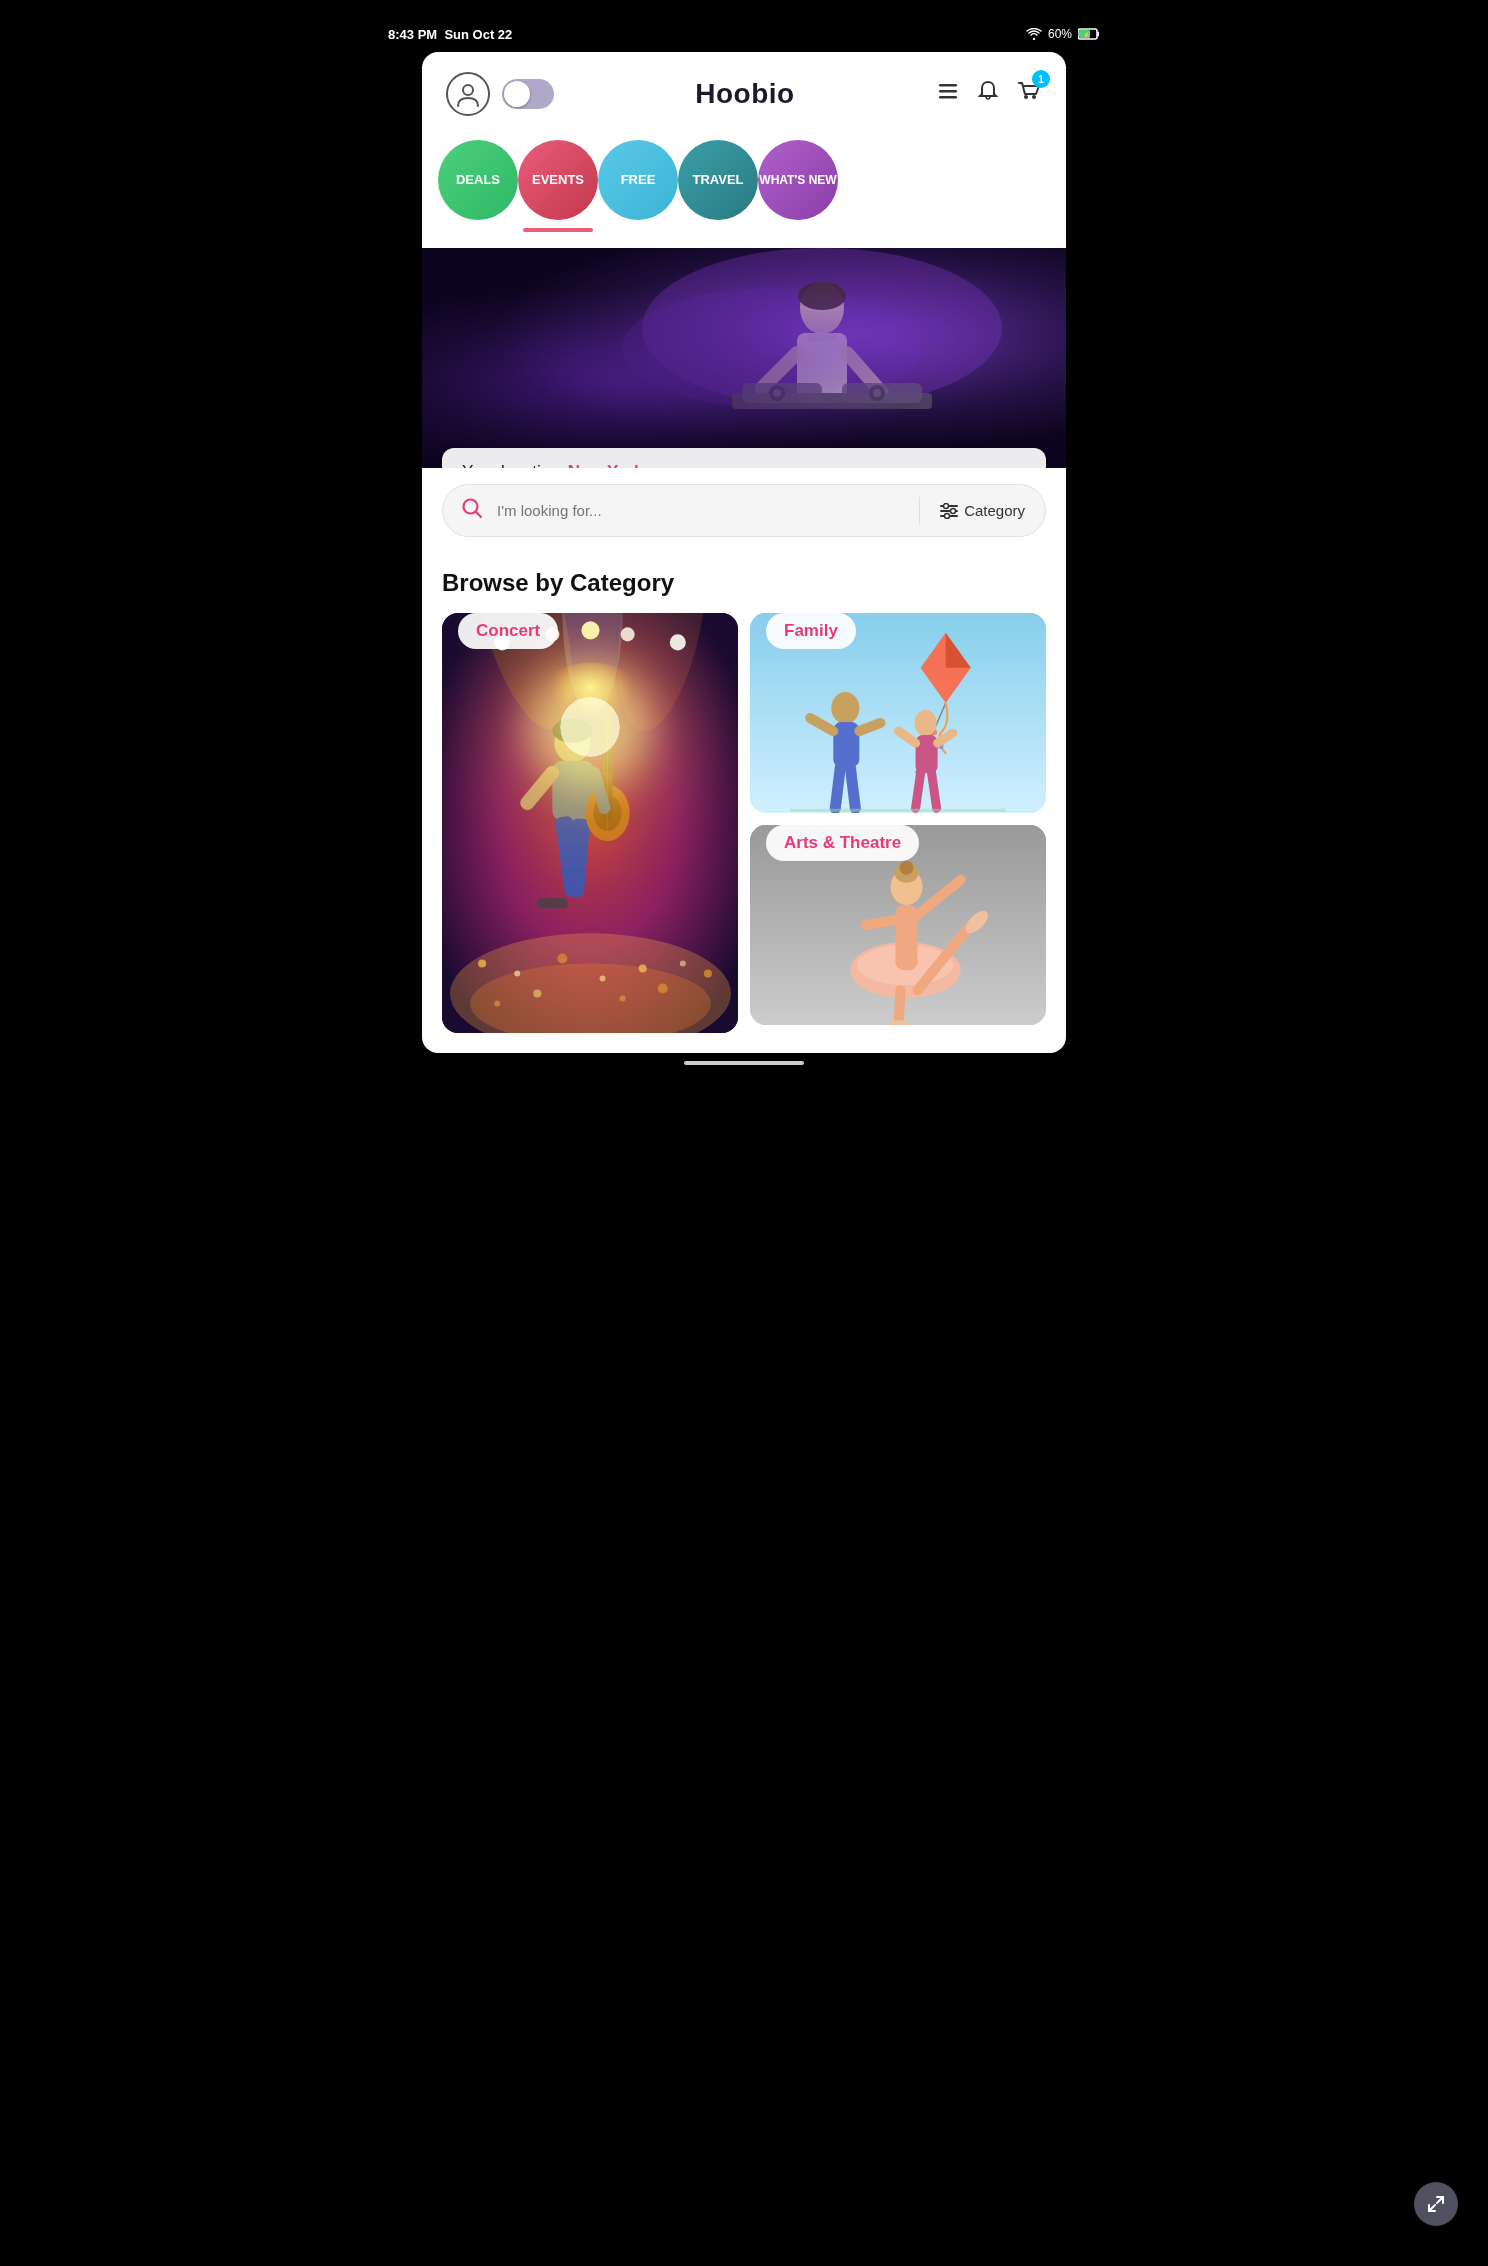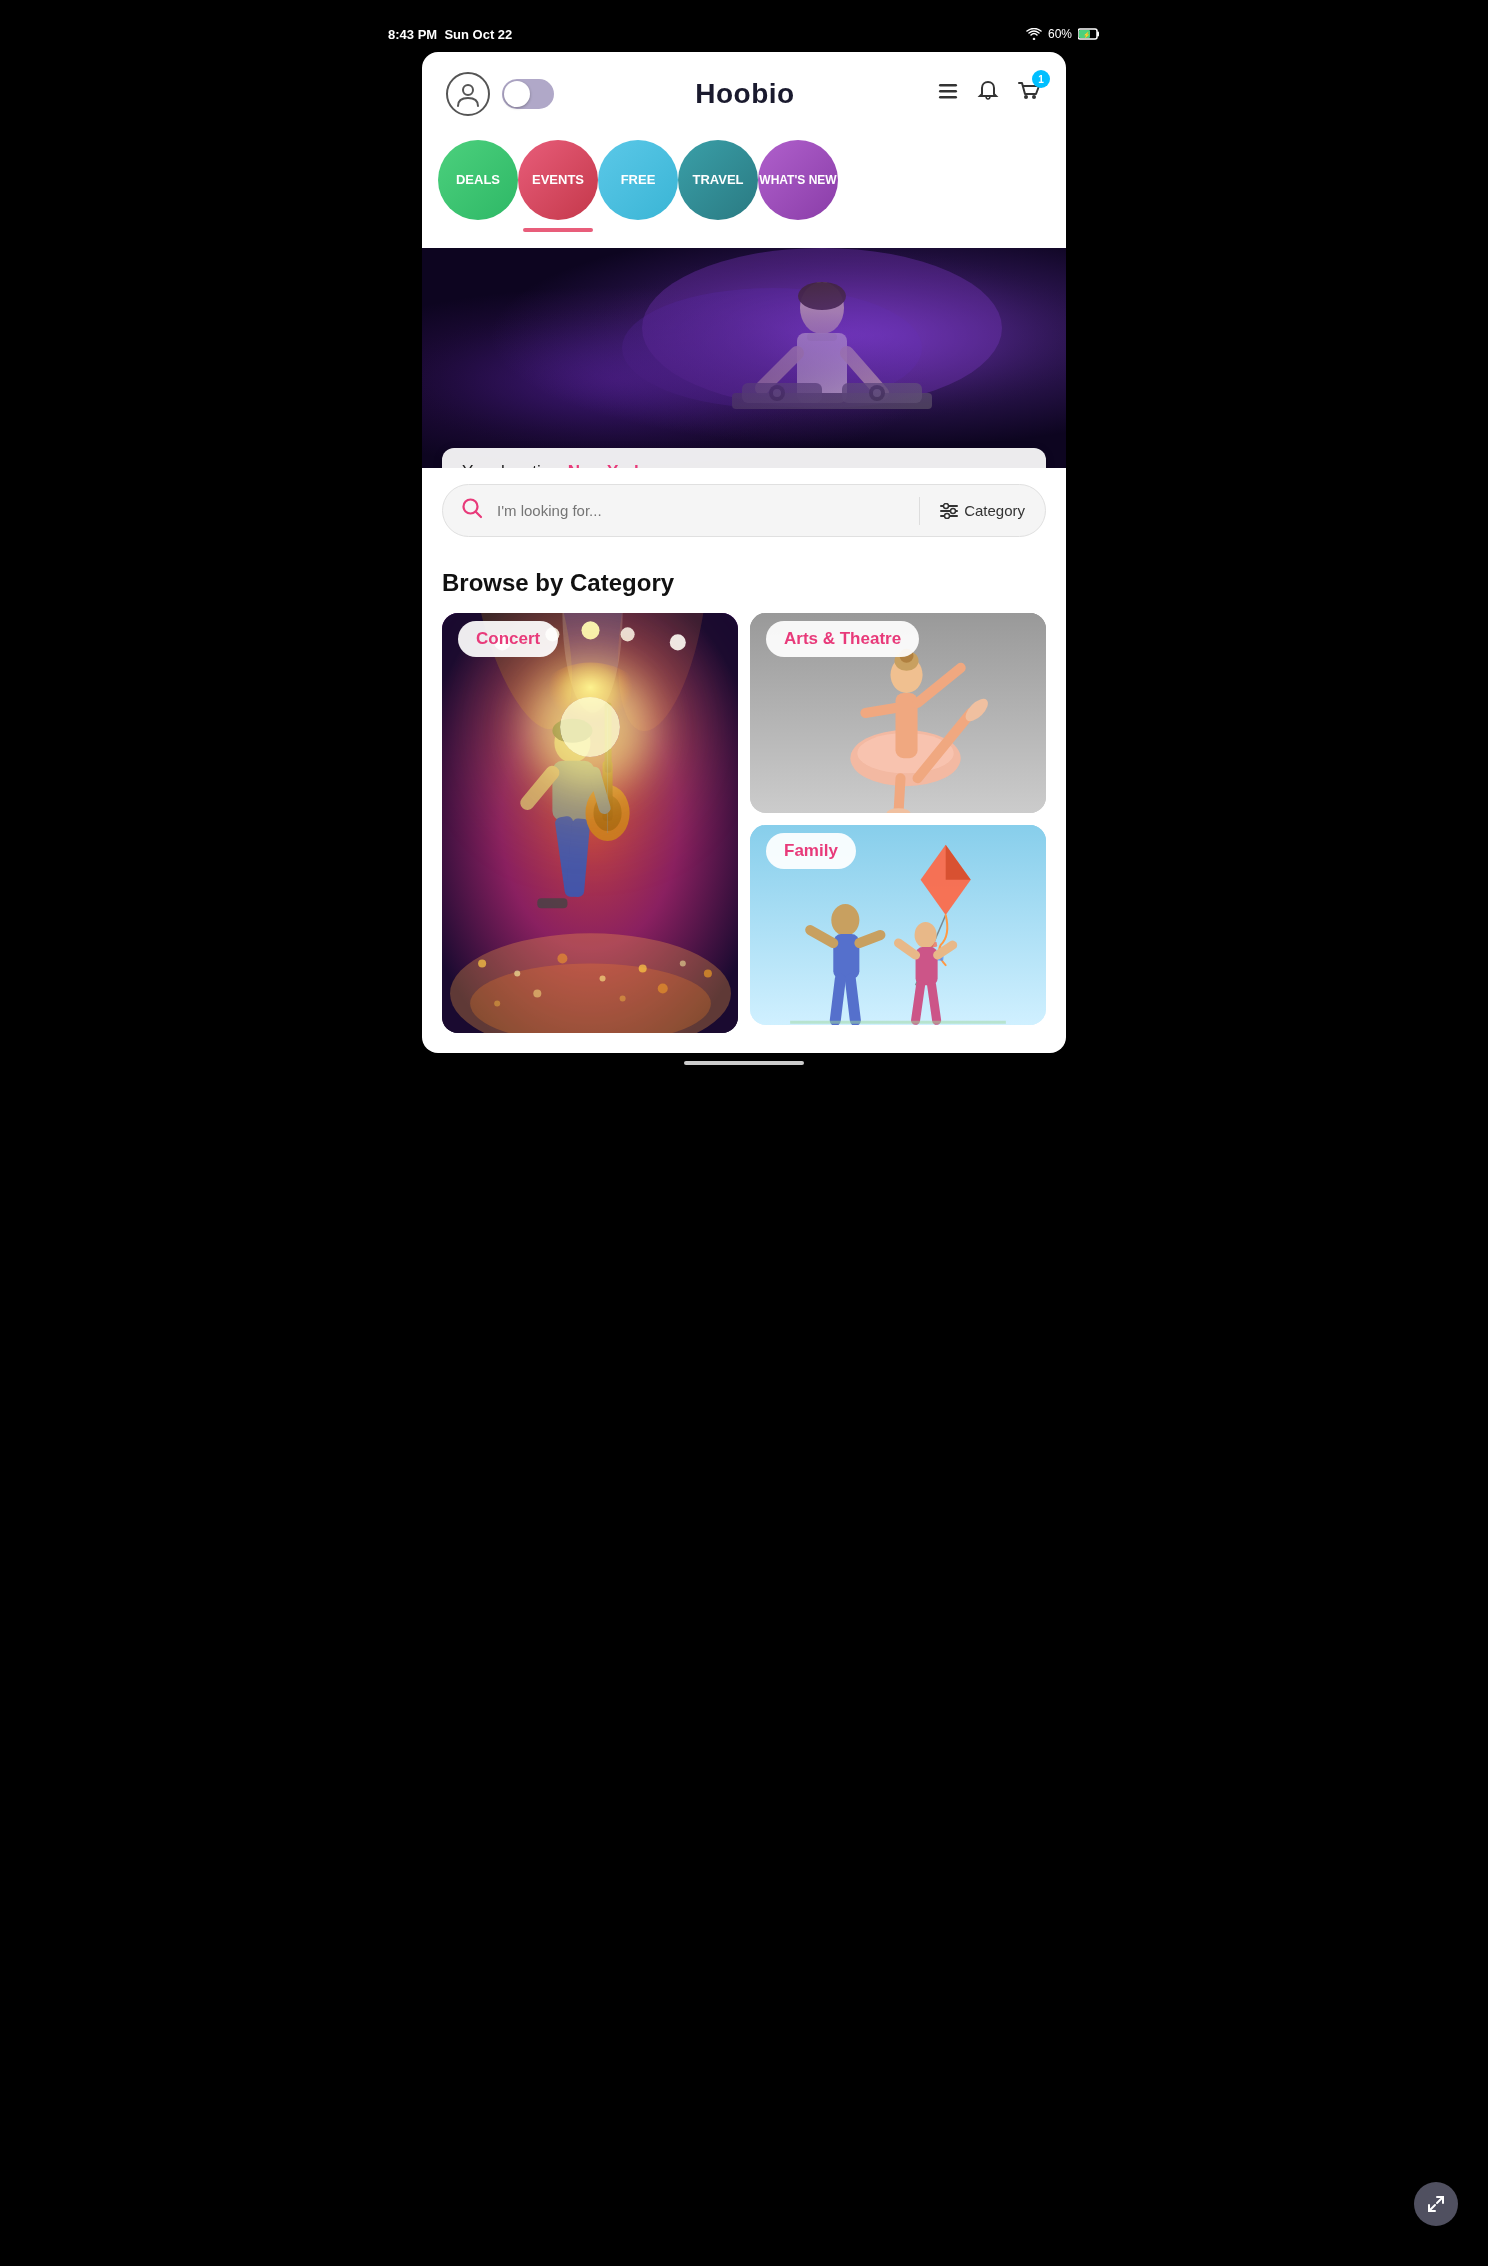--- a/index.html
+++ b/index.html
@@ -310,21 +310,21 @@
       overflow: hidden;
     }
     .family-bg {
       background: linear-gradient(180deg, #87ceeb 0%, #b0e0f0 50%, #d0f0ff 100%);
       position: relative;
       overflow: hidden;
     }
 
     .category-label {
       position: absolute;
-      top: 8px;
+      top: 0;
       left: 16px;
       background: rgba(255,255,255,0.92);
       border-radius: 25px;
       padding: 8px 18px;
       font-size: 17px;
       font-weight: 700;
       color: #e83a7a;
     }
 
     
@@ -600,20 +600,64 @@
 
               <rect x="95" y="285" width="30" height="10" rx="4" fill="#444" opacity="0.8"></rect>
             </svg>
           </div>
           <div class="category-label">Concert</div>
         </div>
 
         <div style="display:flex; flex-direction:column; gap:12px;">
 
           <div class="category-card">
+            <div class="category-card-bg family-bg">
+              <svg width="100%" height="100%" viewBox="0 0 295 200" preserveAspectRatio="xMidYMid slice">
+                <defs>
+                  <linearGradient id="familybg" x1="0" y1="0" x2="0" y2="1">
+                    <stop offset="0%" stop-color="#87ceeb"></stop>
+                    <stop offset="100%" stop-color="#d0f0ff"></stop>
+                  </linearGradient>
+                </defs>
+                <rect width="295" height="200" fill="url(#familybg)"></rect>
+
+                <polygon points="195,20 220,55 195,90 170,55" fill="#ff6644" opacity="0.9"></polygon>
+                <polygon points="195,20 220,55 195,55" fill="#cc4422" opacity="0.7"></polygon>
+                <line x1="195" y1="90" x2="165" y2="160" stroke="#666" stroke-width="1.5" opacity="0.7"></line>
+
+                <path d="M195,90 Q200,110 190,120 Q185,130 195,140" stroke="#ff9944" stroke-width="2" fill="none" stroke-linecap="round"></path>
+
+                <rect x="178" y="118" width="8" height="5" rx="1" fill="#ff6644" opacity="0.7" transform="rotate(-10 178 118)"></rect>
+                <rect x="185" y="130" width="8" height="5" rx="1" fill="#4488ff" opacity="0.7" transform="rotate(5 185 130)"></rect>
+
+                <ellipse cx="95" cy="95" rx="14" ry="16" fill="#c8a060"></ellipse>
+                <rect x="83" y="109" width="26" height="45" rx="8" fill="#5570cc"></rect>
+
+                <line x1="83" y1="118" x2="60" y2="105" stroke="#c8a060" stroke-width="10" stroke-linecap="round"></line>
+                <line x1="109" y1="118" x2="130" y2="110" stroke="#c8a060" stroke-width="10" stroke-linecap="round"></line>
+
+                <line x1="90" y1="154" x2="85" y2="195" stroke="#5570cc" stroke-width="11" stroke-linecap="round"></line>
+                <line x1="100" y1="154" x2="105" y2="195" stroke="#5570cc" stroke-width="11" stroke-linecap="round"></line>
+
+                <ellipse cx="175" cy="110" rx="11" ry="13" fill="#e8b888"></ellipse>
+                <rect x="165" y="122" width="22" height="38" rx="7" fill="#cc5588"></rect>
+
+                <line x1="165" y1="130" x2="148" y2="118" stroke="#e8b888" stroke-width="9" stroke-linecap="round"></line>
+                <line x1="187" y1="130" x2="202" y2="120" stroke="#e8b888" stroke-width="9" stroke-linecap="round"></line>
+
+                <line x1="170" y1="160" x2="165" y2="195" stroke="#cc5588" stroke-width="9" stroke-linecap="round"></line>
+                <line x1="181" y1="160" x2="186" y2="195" stroke="#cc5588" stroke-width="9" stroke-linecap="round"></line>
+
+                <line x1="40" y1="197" x2="255" y2="197" stroke="#a0d8a0" stroke-width="3" opacity="0.5"></line>
+              </svg>
+            </div>
+            <div class="category-label">Family</div>
+          </div>
+
+          <div class="category-card">
             <div class="category-card-bg arts-bg">
               <svg width="100%" height="100%" viewBox="0 0 295 200" preserveAspectRatio="xMidYMid slice">
                 <defs>
                   <linearGradient id="artsbg" x1="0" y1="0" x2="0" y2="1">
                     <stop offset="0%" stop-color="#999"></stop>
                     <stop offset="100%" stop-color="#ccc"></stop>
                   </linearGradient>
                 </defs>
                 <rect width="295" height="200" fill="url(#artsbg)"></rect>
 
@@ -634,64 +678,20 @@
                 <line x1="167" y1="165" x2="220" y2="100" stroke="#f0a880" stroke-width="10" stroke-linecap="round"></line>
 
                 <ellipse cx="226" cy="97" rx="14" ry="7" fill="#f0c0a0" transform="rotate(-45 226 97)"></ellipse>
 
                 <line x1="150" y1="165" x2="148" y2="200" stroke="#f0a880" stroke-width="10" stroke-linecap="round"></line>
 
                 <ellipse cx="148" cy="200" rx="12" ry="5" fill="#f0c0a0"></ellipse>
               </svg>
             </div>
             <div class="category-label">Arts &amp; Theatre</div>
-          </div>
-
-          <div class="category-card">
-            <div class="category-card-bg family-bg">
-              <svg width="100%" height="100%" viewBox="0 0 295 200" preserveAspectRatio="xMidYMid slice">
-                <defs>
-                  <linearGradient id="familybg" x1="0" y1="0" x2="0" y2="1">
-                    <stop offset="0%" stop-color="#87ceeb"></stop>
-                    <stop offset="100%" stop-color="#d0f0ff"></stop>
-                  </linearGradient>
-                </defs>
-                <rect width="295" height="200" fill="url(#familybg)"></rect>
-
-                <polygon points="195,20 220,55 195,90 170,55" fill="#ff6644" opacity="0.9"></polygon>
-                <polygon points="195,20 220,55 195,55" fill="#cc4422" opacity="0.7"></polygon>
-                <line x1="195" y1="90" x2="165" y2="160" stroke="#666" stroke-width="1.5" opacity="0.7"></line>
-
-                <path d="M195,90 Q200,110 190,120 Q185,130 195,140" stroke="#ff9944" stroke-width="2" fill="none" stroke-linecap="round"></path>
-
-                <rect x="178" y="118" width="8" height="5" rx="1" fill="#ff6644" opacity="0.7" transform="rotate(-10 178 118)"></rect>
-                <rect x="185" y="130" width="8" height="5" rx="1" fill="#4488ff" opacity="0.7" transform="rotate(5 185 130)"></rect>
-
-                <ellipse cx="95" cy="95" rx="14" ry="16" fill="#c8a060"></ellipse>
-                <rect x="83" y="109" width="26" height="45" rx="8" fill="#5570cc"></rect>
-
-                <line x1="83" y1="118" x2="60" y2="105" stroke="#c8a060" stroke-width="10" stroke-linecap="round"></line>
-                <line x1="109" y1="118" x2="130" y2="110" stroke="#c8a060" stroke-width="10" stroke-linecap="round"></line>
-
-                <line x1="90" y1="154" x2="85" y2="195" stroke="#5570cc" stroke-width="11" stroke-linecap="round"></line>
-                <line x1="100" y1="154" x2="105" y2="195" stroke="#5570cc" stroke-width="11" stroke-linecap="round"></line>
-
-                <ellipse cx="175" cy="110" rx="11" ry="13" fill="#e8b888"></ellipse>
-                <rect x="165" y="122" width="22" height="38" rx="7" fill="#cc5588"></rect>
-
-                <line x1="165" y1="130" x2="148" y2="118" stroke="#e8b888" stroke-width="9" stroke-linecap="round"></line>
-                <line x1="187" y1="130" x2="202" y2="120" stroke="#e8b888" stroke-width="9" stroke-linecap="round"></line>
-
-                <line x1="170" y1="160" x2="165" y2="195" stroke="#cc5588" stroke-width="9" stroke-linecap="round"></line>
-                <line x1="181" y1="160" x2="186" y2="195" stroke="#cc5588" stroke-width="9" stroke-linecap="round"></line>
-
-                <line x1="40" y1="197" x2="255" y2="197" stroke="#a0d8a0" stroke-width="3" opacity="0.5"></line>
-              </svg>
-            </div>
-            <div class="category-label">Family</div>
           </div>
         </div>
       </div>
     </div>
 
   </div>
 
   <div class="home-indicator">
     <div class="home-bar"></div>
   </div>

